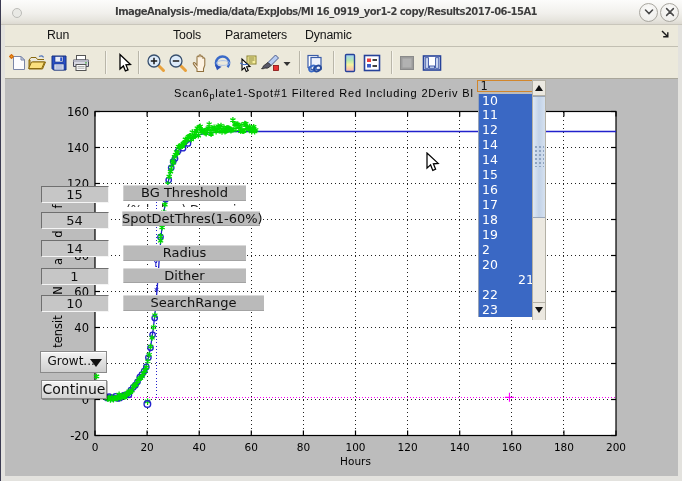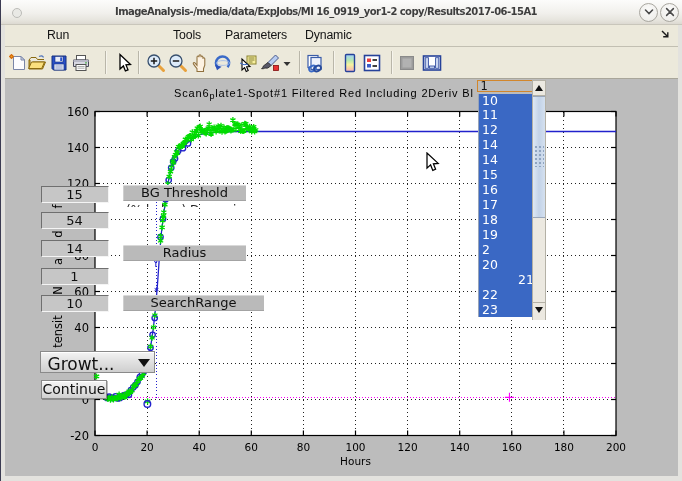--- a/index.html
+++ b/index.html
@@ -48,21 +48,21 @@
     border-bottom:1px solid #f4f4f4;border-right:1px solid #f4f4f4;
     text-align:center;font-size:13px;color:#111;font-family:"DejaVu Sans",sans-serif;}
   .label-box{position:absolute;z-index:5;background:#bababa;
     box-shadow:inset 0 1px 0 rgba(255,255,255,.45), inset 1px 0 0 rgba(255,255,255,.3), inset 0 -1px 0 rgba(0,0,0,.12);
     text-align:center;font-size:13px;color:#111;font-family:"DejaVu Sans",sans-serif;white-space:nowrap;}
   #label-subtext{position:absolute;z-index:4;overflow:hidden;background:transparent;
     text-align:center;font-size:12px;color:#222;white-space:nowrap;}
   #popup-growth{position:absolute;z-index:5;
     background:linear-gradient(#f4f4f4,#e2e2e2 45%,#cfcfcf);
     border:1px solid #8a8a8a;box-shadow:inset 0 1px 0 #fff;
-    font-size:17px;color:#111;padding-left:48px;}
+    font-size:12px;color:#111;}
   #popup-growth .pop-label{position:absolute;left:7px;top:2px;}
   #popup-growth .pop-arrow{position:absolute;right:4px;top:6.5px;width:0;height:0;
     border-left:6.5px solid transparent;border-right:6.5px solid transparent;border-top:8px solid #111;}
   #btn-continue{position:absolute;z-index:5;
     background:linear-gradient(#f6f6f6,#e6e6e6 45%,#d0d0d0);
     border:1px solid #8a8a8a;box-shadow:inset 0 1px 0 #fff, 1px 1px 0 rgba(0,0,0,.25);
     text-align:center;font-size:14px;color:#111;}
 
   
   #dropdown{position:absolute;z-index:8;}
@@ -574,23 +574,25 @@
         </div>
     </div>
   </div>
 
   <svg id="cursor" width="14" height="21" viewBox="0 0 14 21" style="left: 426px; top: 152px;">
     <path d="M1 1 L1 16.2 L4.6 12.9 L6.8 18.4 L9.6 17.2 L7.4 11.8 L12.2 11.4 Z" fill="#fff" stroke="#000" stroke-width="1.25" stroke-linejoin="miter"></path>
   </svg>
 <div class="edit-box" style="left: 40.5px; top: 185.5px; width: 66px; height: 15px; line-height: 15px;">15</div>
     <div class="label-box" style="left: 123px; top: 185px; width: 123px; height: 15.5px; line-height: 16.5px;">BG Threshold</div>
     <div class="edit-box" style="left: 40.5px; top: 212px; width: 66px; height: 15px; line-height: 15px;">54</div>
+    <div class="label-box" style="left: 122px; top: 210.5px; width: 138px; height: 15.5px; line-height: 16.5px;">SpotDetThres(1-60%)</div>
     <div class="edit-box" style="left: 40.5px; top: 239.5px; width: 66px; height: 15px; line-height: 15px;">14</div>
     <div class="label-box" style="left: 123px; top: 245px; width: 123px; height: 15.5px; line-height: 16.5px;">Radius</div>
     <div class="edit-box" style="left: 40.5px; top: 267.5px; width: 66px; height: 15px; line-height: 15px;">1</div>
+    <div class="label-box" style="left: 123px; top: 267.5px; width: 123px; height: 15.5px; line-height: 16.5px;">Dither</div>
     <div class="edit-box" style="left: 40.5px; top: 295px; width: 66px; height: 15px; line-height: 15px;">10</div>
     <div class="label-box" style="left: 123px; top: 295px; width: 141px; height: 15.5px; line-height: 16.5px;">SearchRange</div>
     <div id="label-subtext" style="left: 123px; top: 203px; width: 123px; height: 4px;">(% below) Dynamic</div>
     <div id="popup-growth" style="left: 39.5px; top: 351px; width: 65px; height: 20px;">
       <span class="pop-label">Growt...</span>
       <span class="pop-arrow"></span>
     </div>
     <div id="btn-continue" style="left: 41px; top: 379.5px; width: 64px; height: 17.5px; line-height: 17.5px;">Continue</div>
   </div>
 

